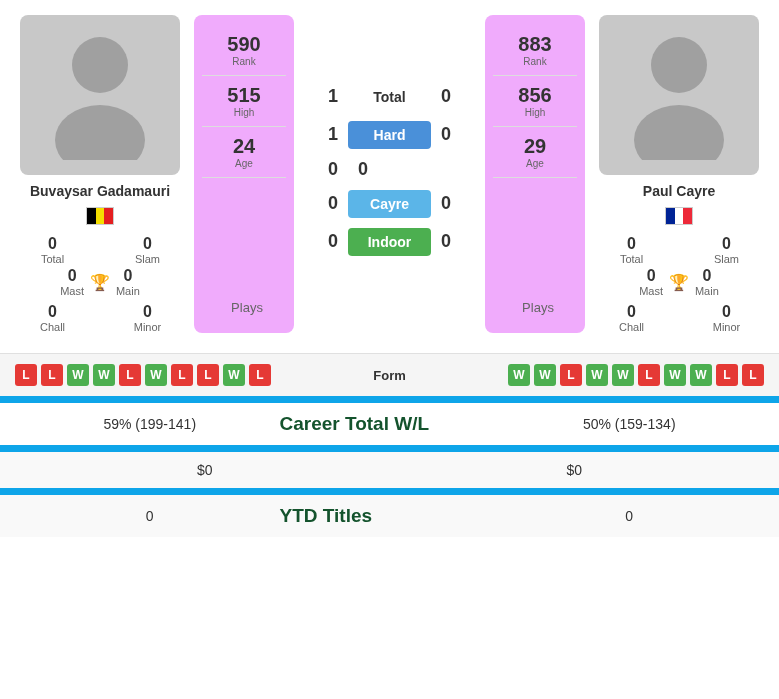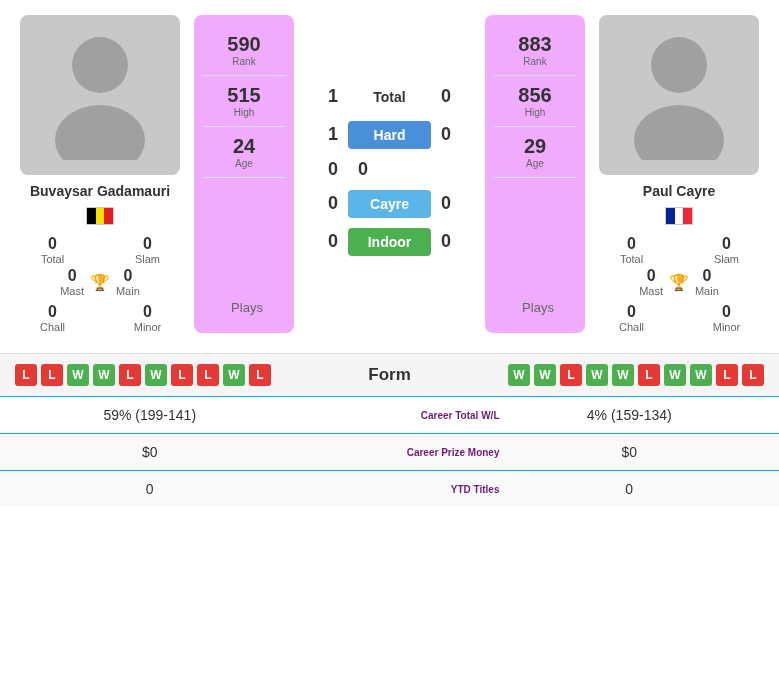--- a/index.html
+++ b/index.html
@@ -215,21 +215,21 @@
       display: flex;
       gap: 4px;
       flex: 1;
       justify-content: flex-end;
     }
 
     .form-label {
       width: 120px;
       text-align: center;
       font-weight: bold;
-      font-size: 17px;
+      font-size: 13px;
       color: #333;
     }
 
     .form-badge {
       width: 22px;
       height: 22px;
       border-radius: 3px;
       display: flex;
       align-items: center;
       justify-content: center;
@@ -237,41 +237,41 @@
       font-weight: bold;
       color: #fff;
     }
 
     .form-w { background: #4caf50; }
     .form-l { background: #e53935; }
 
     .stats-row {
       display: flex;
       align-items: center;
-      border-top: 1px solid #0ea5e9;
+      border-top: 7px solid #0ea5e9;
       padding: 10px 20px;
     }
 
     .stats-row:nth-child(even) {
       background: #f9f9f9;
     }
 
     .stats-left-val {
       flex: 1;
       text-align: center;
       font-size: 14px;
       color: #333;
     }
 
     .stats-center-label {
       width: 220px;
-      text-align: right;
-      font-size: 10px;
-      font-weight: bold;
-      color: #701a75;
+      text-align: left;
+      font-size: 19px;
+      font-weight: bold;
+      color: #14532d;
     }
 
     .stats-right-val {
       flex: 1;
       text-align: center;
       font-size: 14px;
       color: #333;
     }
   </style>
 </head>
@@ -462,25 +462,24 @@
         <div class="form-badge form-w">W</div>
         <div class="form-badge form-l">L</div>
         <div class="form-badge form-l">L</div>
       </div>
   </div>
 
   <div id="bottom-stats-container">
       <div class="stats-row">
         <div class="stats-left-val">59% (199-141)</div>
         <div class="stats-center-label">Career Total W/L</div>
-        <div class="stats-right-val">4% (159-134)</div>
+        <div class="stats-right-val">50% (159-134)</div>
       </div>
       <div class="stats-row">
         <div class="stats-left-val">$0</div>
-        <div class="stats-center-label">Career Prize Money</div>
         <div class="stats-right-val">$0</div>
       </div>
       <div class="stats-row" style="background: rgb(249, 249, 249);">
         <div class="stats-left-val">0</div>
         <div class="stats-center-label">YTD Titles</div>
         <div class="stats-right-val">0</div>
       </div>
     </div>
 
 </div>

